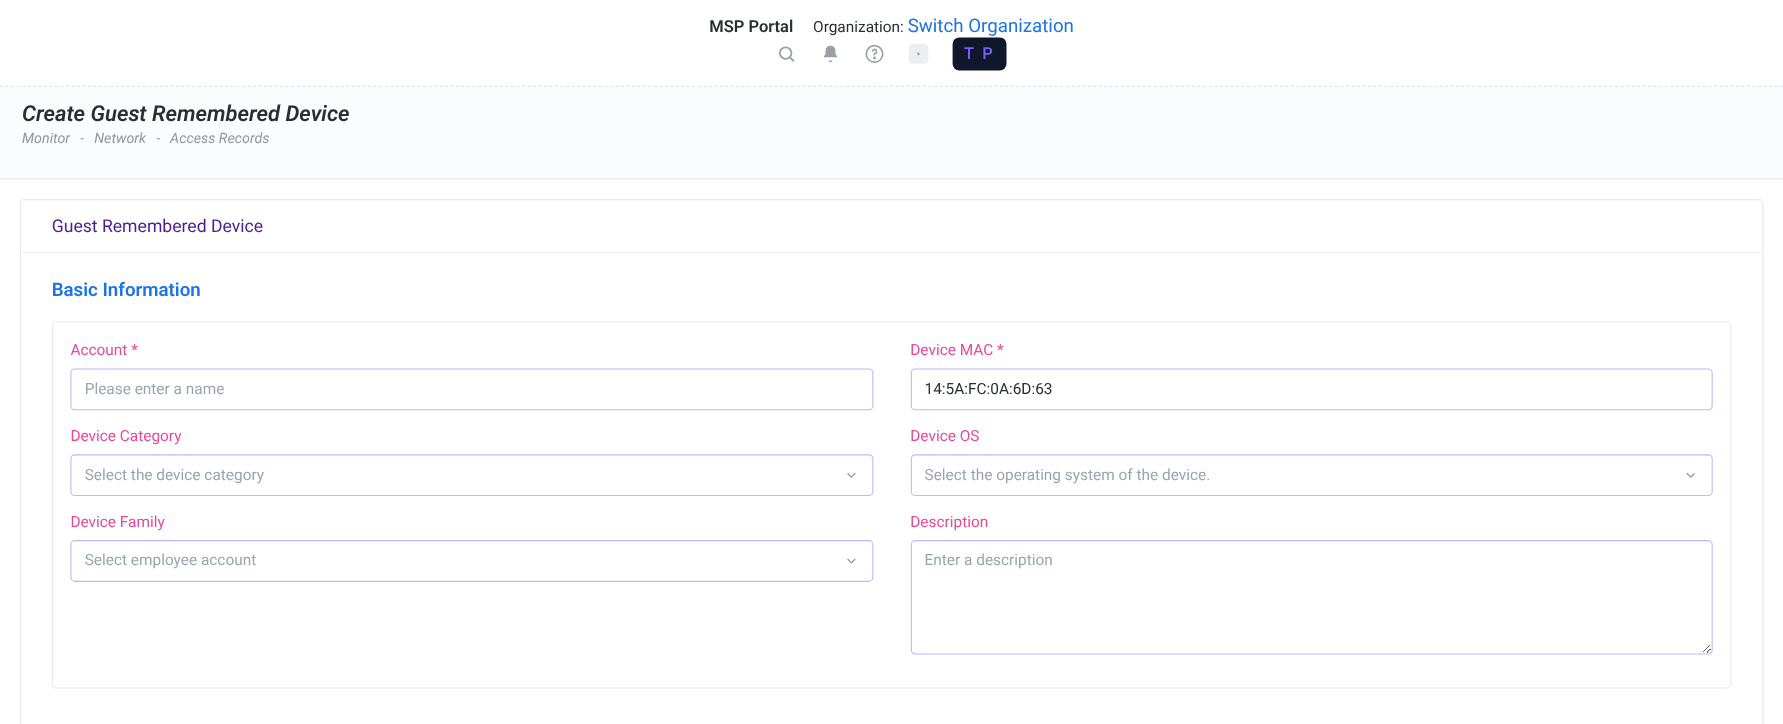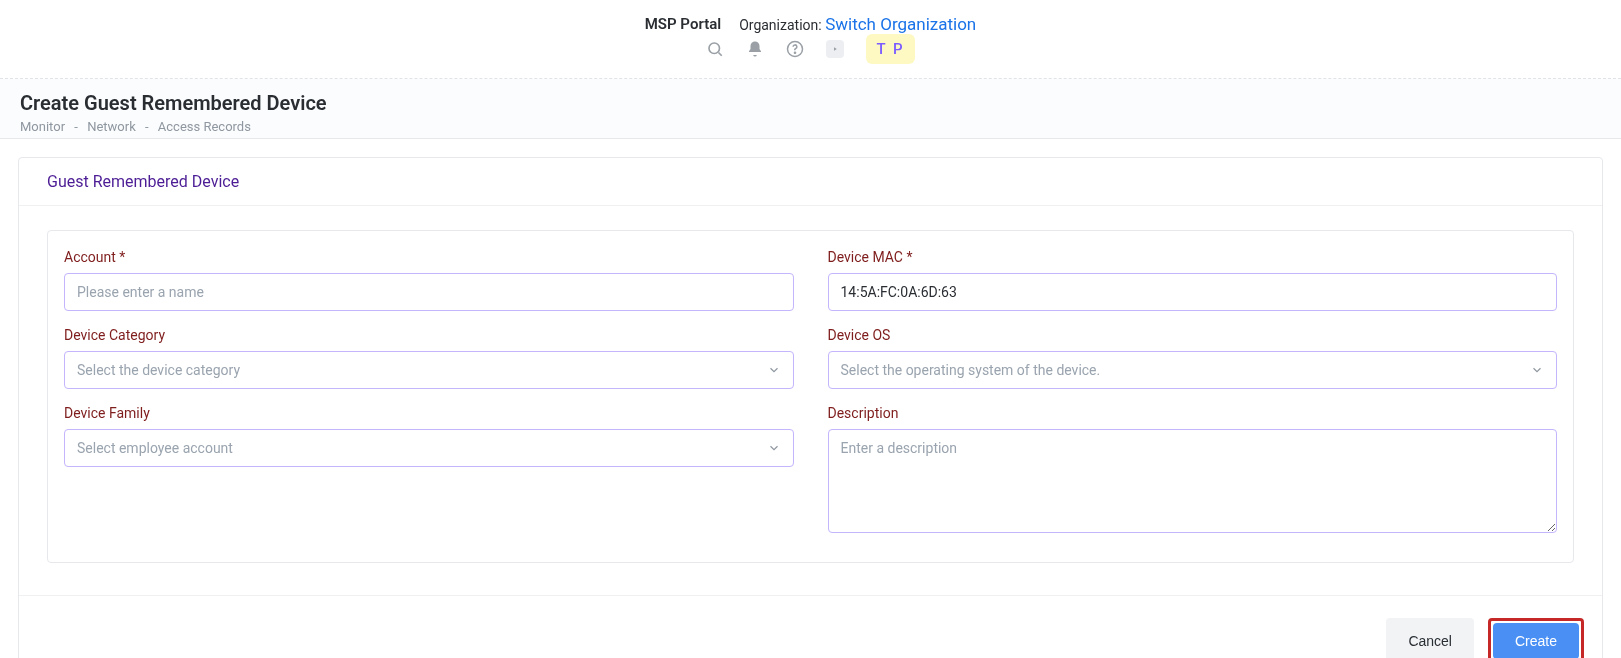--- a/index.html
+++ b/index.html
@@ -20,34 +20,35 @@
     flex-direction: column;
   }
   .top-header-left { display: flex; align-items: center; gap: 18px; }
   .portal-name { font-weight: 600; color: #2a2e33; font-size: 15px; }
   .org-label { font-size: 14px; color: #2a2e33; }
   .org-link { color: #1a73e8; font-size: 17px; cursor: pointer; }
   .top-header-right { display: flex; align-items: center; gap: 22px; }
   .hdr-icon { width: 18px; height: 18px; color: #9aa0a6; cursor: pointer; display:inline-flex; align-items:center; justify-content:center; }
   .badge-vid { background:#eceef1; border-radius:4px; padding:2px 6px; display:inline-flex; align-items:center; justify-content:center; }
   .user-pill {
-    background: #fef9c3;
+    background: #0f172a;
     color: #7b5cff;
     border-radius: 6px;
     padding: 6px 10px;
     font-weight: 500;
     letter-spacing: 2px;
     font-size: 15px;
   }
 
   
   .page-head {
-    padding: 12px 20px 4px 20px;
+    padding: 12px 20px 28px 20px;
     border-bottom: 1px solid #e6e8eb;
     background: #fbfcfd;
+    font-style: italic;
   }
   .page-title { font-size: 20px; font-weight: 600; color: #2a2e33; margin-bottom: 4px; }
   .breadcrumb { color: #8f97a0; font-size: 13px; }
   .breadcrumb span { color: #8f97a0; }
   .breadcrumb .sep { margin: 0 6px; }
 
   
   .card-wrap { padding: 18px; }
   .card {
     border: 1px solid #e6e8eb;
@@ -69,21 +70,21 @@
   }
 
   .form-section {
     border: 1px solid #e6e8eb;
     border-radius: 4px;
     padding: 18px 16px 26px 16px;
   }
 
   .row { display: flex; gap: 34px; margin-bottom: 16px; }
   .col { flex: 1; min-width: 0; }
-  .field-label { font-size: 14px; color: #7f1d1d; margin-bottom: 8px; display:block; }
+  .field-label { font-size: 14px; color: #ec4899; margin-bottom: 8px; display:block; }
 
   .text-input, .select-input, .textarea-input {
     width: 100%;
     border: 1px solid #c4b5fd;
     border-radius: 4px;
     padding: 10px 12px;
     font-size: 14px;
     color: #2a2e33;
     background: #fff;
     outline: none;
@@ -179,20 +180,21 @@
     <span>Network</span>
     <span class="sep">-</span>
     <span>Access Records</span>
   </div>
 </div>
 
 <div class="card-wrap">
   <div class="card">
     <div class="card-header">Guest Remembered Device</div>
     <div class="card-body">
+      <div class="section-title">Basic Information</div>
 
       <div class="form-section">
 
         <div class="row">
           <div class="col">
             <label class="field-label">Account *</label>
             <input class="text-input" type="text" placeholder="Please enter a name" style="">
           </div>
           <div class="col">
             <label class="field-label">Device MAC *</label>

